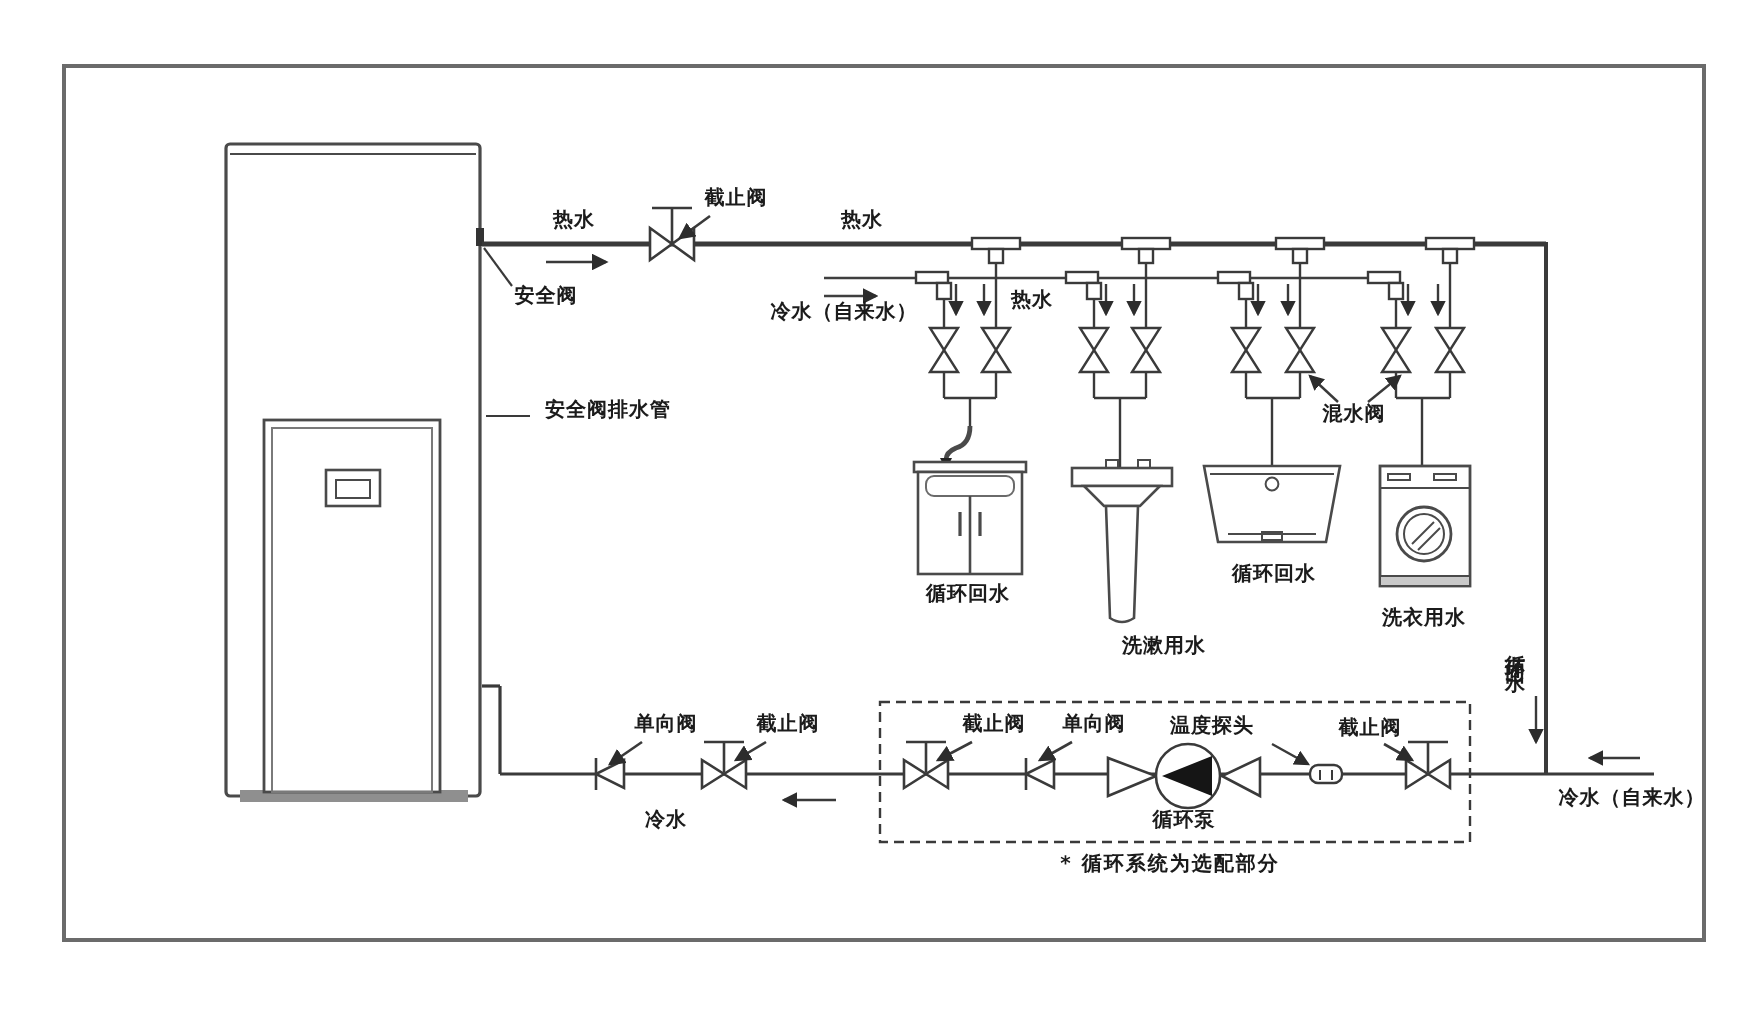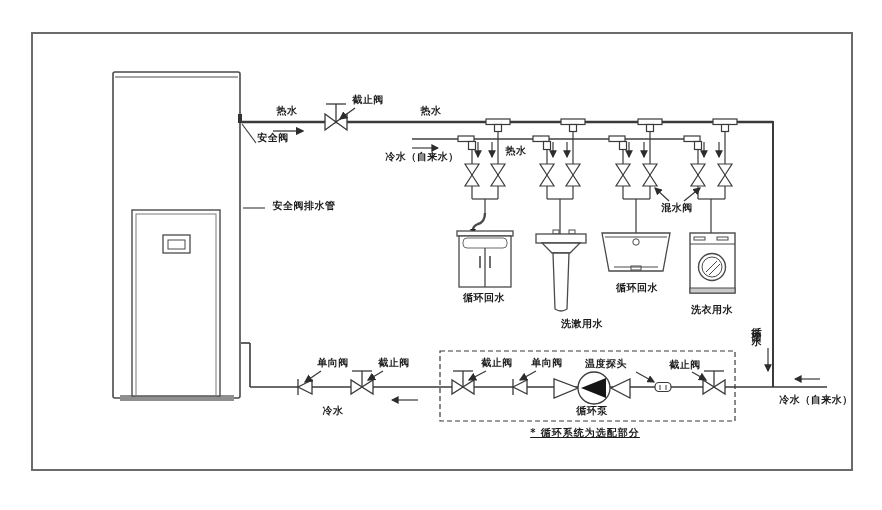--- a/index.html
+++ b/index.html
@@ -10,21 +10,21 @@
   .stage svg{position:absolute;left:0;top:0;}
   .lbl{
     position:absolute;transform:translateX(-50%);
     font-size:10px;font-weight:bold;color:#1b1b1b;white-space:nowrap;line-height:13px;
     letter-spacing:0.5px;
   }
   .lbl.vert{
     transform:none;writing-mode:vertical-rl;text-orientation:upright;
     letter-spacing:3px;line-height:14px;
   }
-  .lbl.note{letter-spacing:1px;text-decoration:underline;}
+  .lbl.note{letter-spacing:1px;}
 </style>
 </head>
 <body>
 
 <div class="stage">
 
 <svg width="882" height="510" viewBox="0 0 882 510">
   <defs>
     <marker id="arr" viewBox="0 0 10 10" refX="8.5" refY="5" markerWidth="6.5" markerHeight="6.5" orient="auto-start-reverse">
       <path d="M0,0 L10,5 L0,10 z" fill="#2c2c2c"></path>
@@ -249,21 +249,21 @@
     <line x1="714" y1="386" x2="714" y2="371"></line>
     <line x1="704" y1="371" x2="724" y2="371"></line>
     <polygon points="703,380 703,394 714,387"></polygon>
     <polygon points="725,380 725,394 714,387"></polygon>
     <line x1="692" y1="372" x2="706" y2="380" marker-end="url(#arr)" fill="none"></line>
   </g>
 </svg>
 
 <div class="lbl" style="left:287px;top:104px">热水</div>
 <div class="lbl" style="left:368px;top:93px">截止阀</div>
-<div class="lbl" style="left:273px;top:131px">安全阀</div>
+<div class="lbl" style="left:273px;top:142px">安全阀</div>
 <div class="lbl" style="left:304px;top:199px">安全阀排水管</div>
 <div class="lbl" style="left:431px;top:104px">热水</div>
 <div class="lbl" style="left:422px;top:150px">冷水（自来水）</div>
 <div class="lbl" style="left:516px;top:144px">热水</div>
 <div class="lbl" style="left:677px;top:201px">混水阀</div>
 
 <div class="lbl" style="left:484px;top:291px">循环回水</div>
 <div class="lbl" style="left:582px;top:317px">洗漱用水</div>
 <div class="lbl" style="left:637px;top:281px">循环回水</div>
 <div class="lbl" style="left:712px;top:303px">洗衣用水</div>

